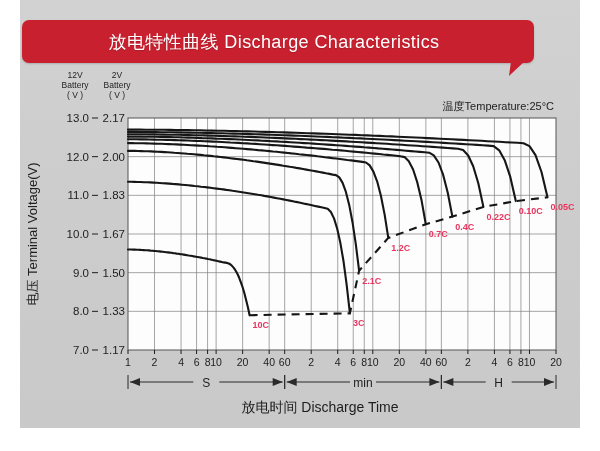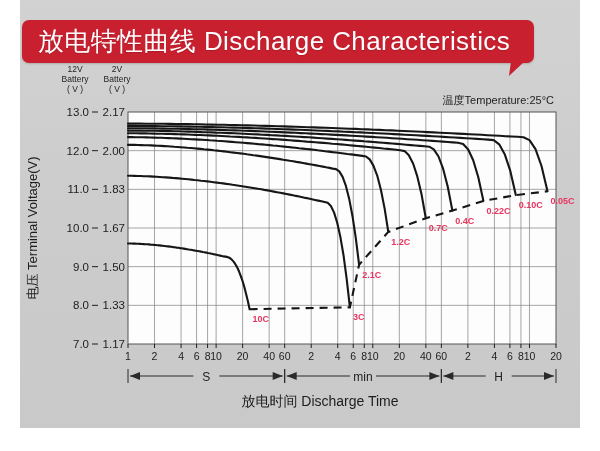--- a/index.html
+++ b/index.html
@@ -20,33 +20,33 @@
   
   .banner{
     position:absolute;left:22px;top:20px;width:512px;height:43px;
     background:#c8202f;
     border-radius:7px;
     box-shadow:0 1px 2px rgba(0,0,0,.18);
   }
   .banner-text{
     position:absolute;left:0;top:0;width:504px;height:43px;
     display:flex;align-items:center;justify-content:center;
-    color:#ffffff;font-size:26px;letter-spacing:.4px;
+    color:#ffffff;font-size:18px;letter-spacing:.4px;
     white-space:nowrap;
     text-shadow:0 1px 1px rgba(0,0,0,.15);
   }
   .banner-tail{
     position:absolute;left:510px;top:61px;width:0;height:0;
     border-left:14px solid #c8202f;
     border-bottom:15px solid transparent;
     transform:skewX(-8deg);
   }
 
   
-  .chart{position:absolute;left:20px;top:58px;width:560px;height:364px;}
+  .chart{position:absolute;left:20px;top:64px;width:560px;height:364px;}
   svg{display:block;}
   .tklbl{font-family:"Liberation Sans",sans-serif;font-size:11.5px;fill:#1d1d1d;}
   .axhead{font-family:"Liberation Sans",sans-serif;font-size:8.5px;fill:#1d1d1d;}
   .xlbl{font-family:"Liberation Sans",sans-serif;font-size:10.5px;fill:#1d1d1d;}
   .unitlbl{font-family:"Liberation Sans",sans-serif;font-size:12px;fill:#1d1d1d;}
   .clbl{font-family:"Liberation Sans",sans-serif;font-size:9px;fill:#e8355f;font-weight:bold;}
   .temp{font-family:"Liberation Sans",sans-serif;font-size:11px;fill:#1d1d1d;}
   .ytitle{font-family:"Liberation Sans",sans-serif;font-size:13px;fill:#1d1d1d;}
   .xtitle{font-family:"Liberation Sans",sans-serif;font-size:14px;fill:#1d1d1d;}
   .grid{stroke:#808080;stroke-width:.7;fill:none;}

